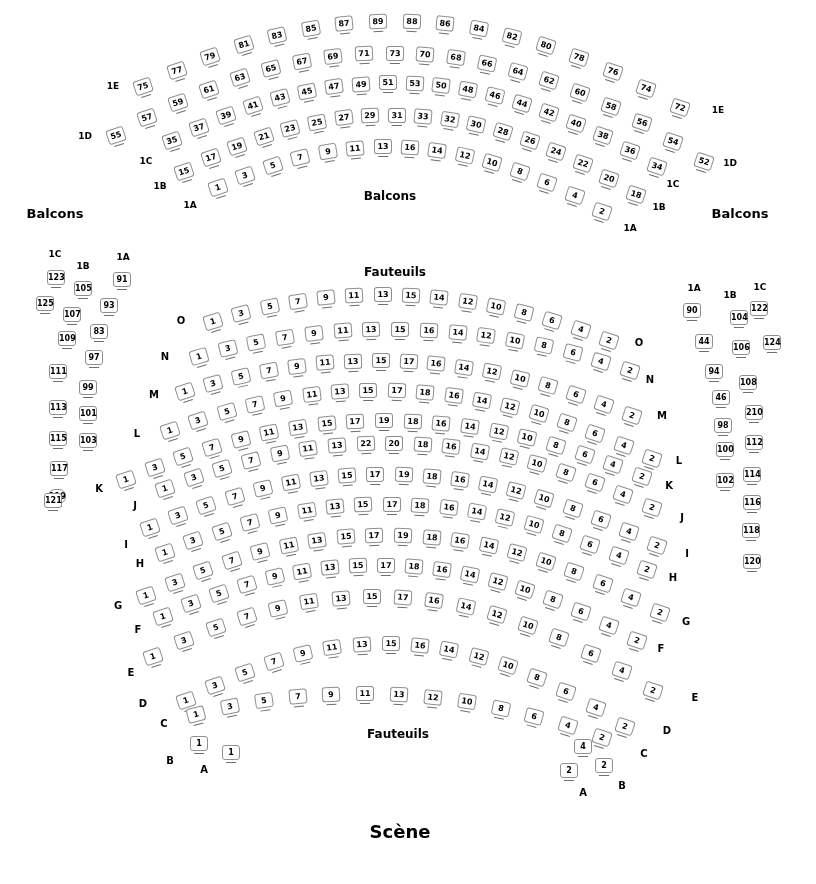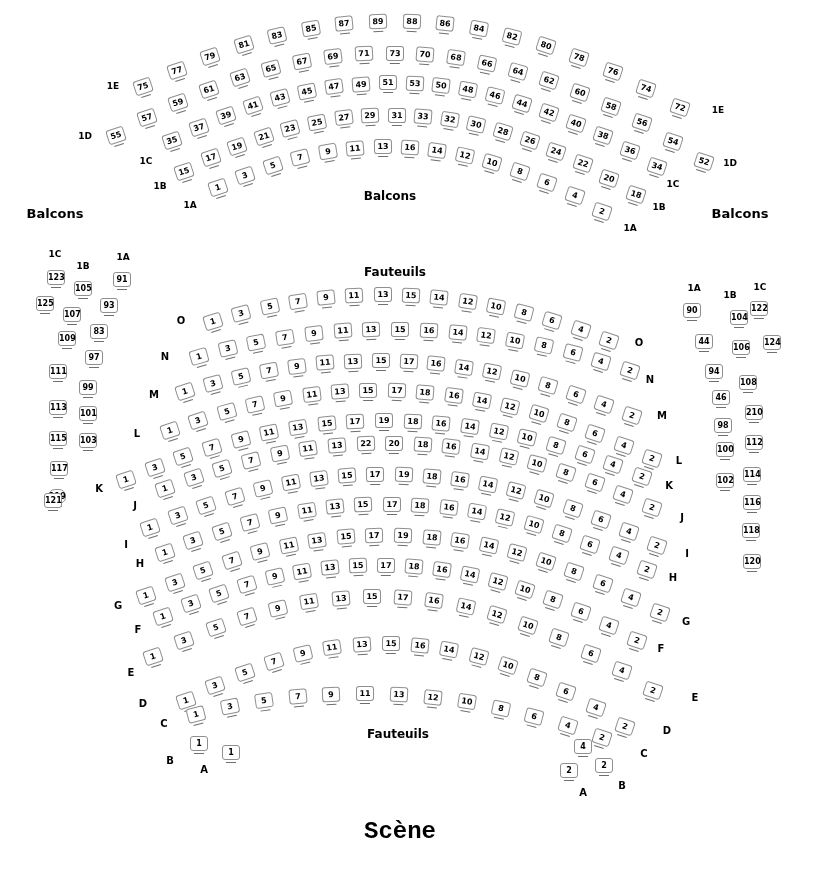--- a/index.html
+++ b/index.html
@@ -10,21 +10,21 @@
         color:#000;font-size:8px;font-weight:bold;line-height:13px;text-align:center;
         cursor:pointer;}
   .seat::after{content:"";position:absolute;left:3px;right:3px;bottom:-4px;height:0;
         border-bottom:1.4px solid #6f6f6f;}
   .lbl{position:absolute;color:#000;font-weight:bold;white-space:nowrap;
         transform:translate(-50%,-50%);}
   .lbl.letter{font-size:10px;}
   .lbl.tier{font-size:9px;}
   .lbl.section{font-size:12px;}
   .lbl.sectionBig{font-size:13px;}
-  .lbl.stage{font-size:24px;font-family:Liberation Mono, monospace;}
+  .lbl.stage{font-size:18px;}
 </style>
 </head>
 <body>
 
 <div id="plan">
   <div id="seats-layer">
       <div class="seat" style="left: 134px; top: 79px; transform: rotate(-18deg);">75</div>
       <div class="seat" style="left: 167.562px; top: 62.6172px; transform: rotate(-18deg);">77</div>
       <div class="seat" style="left: 201.125px; top: 48.5938px; transform: rotate(-18deg);">79</div>
       <div class="seat" style="left: 234.688px; top: 36.9297px; transform: rotate(-17.3deg);">81</div>

